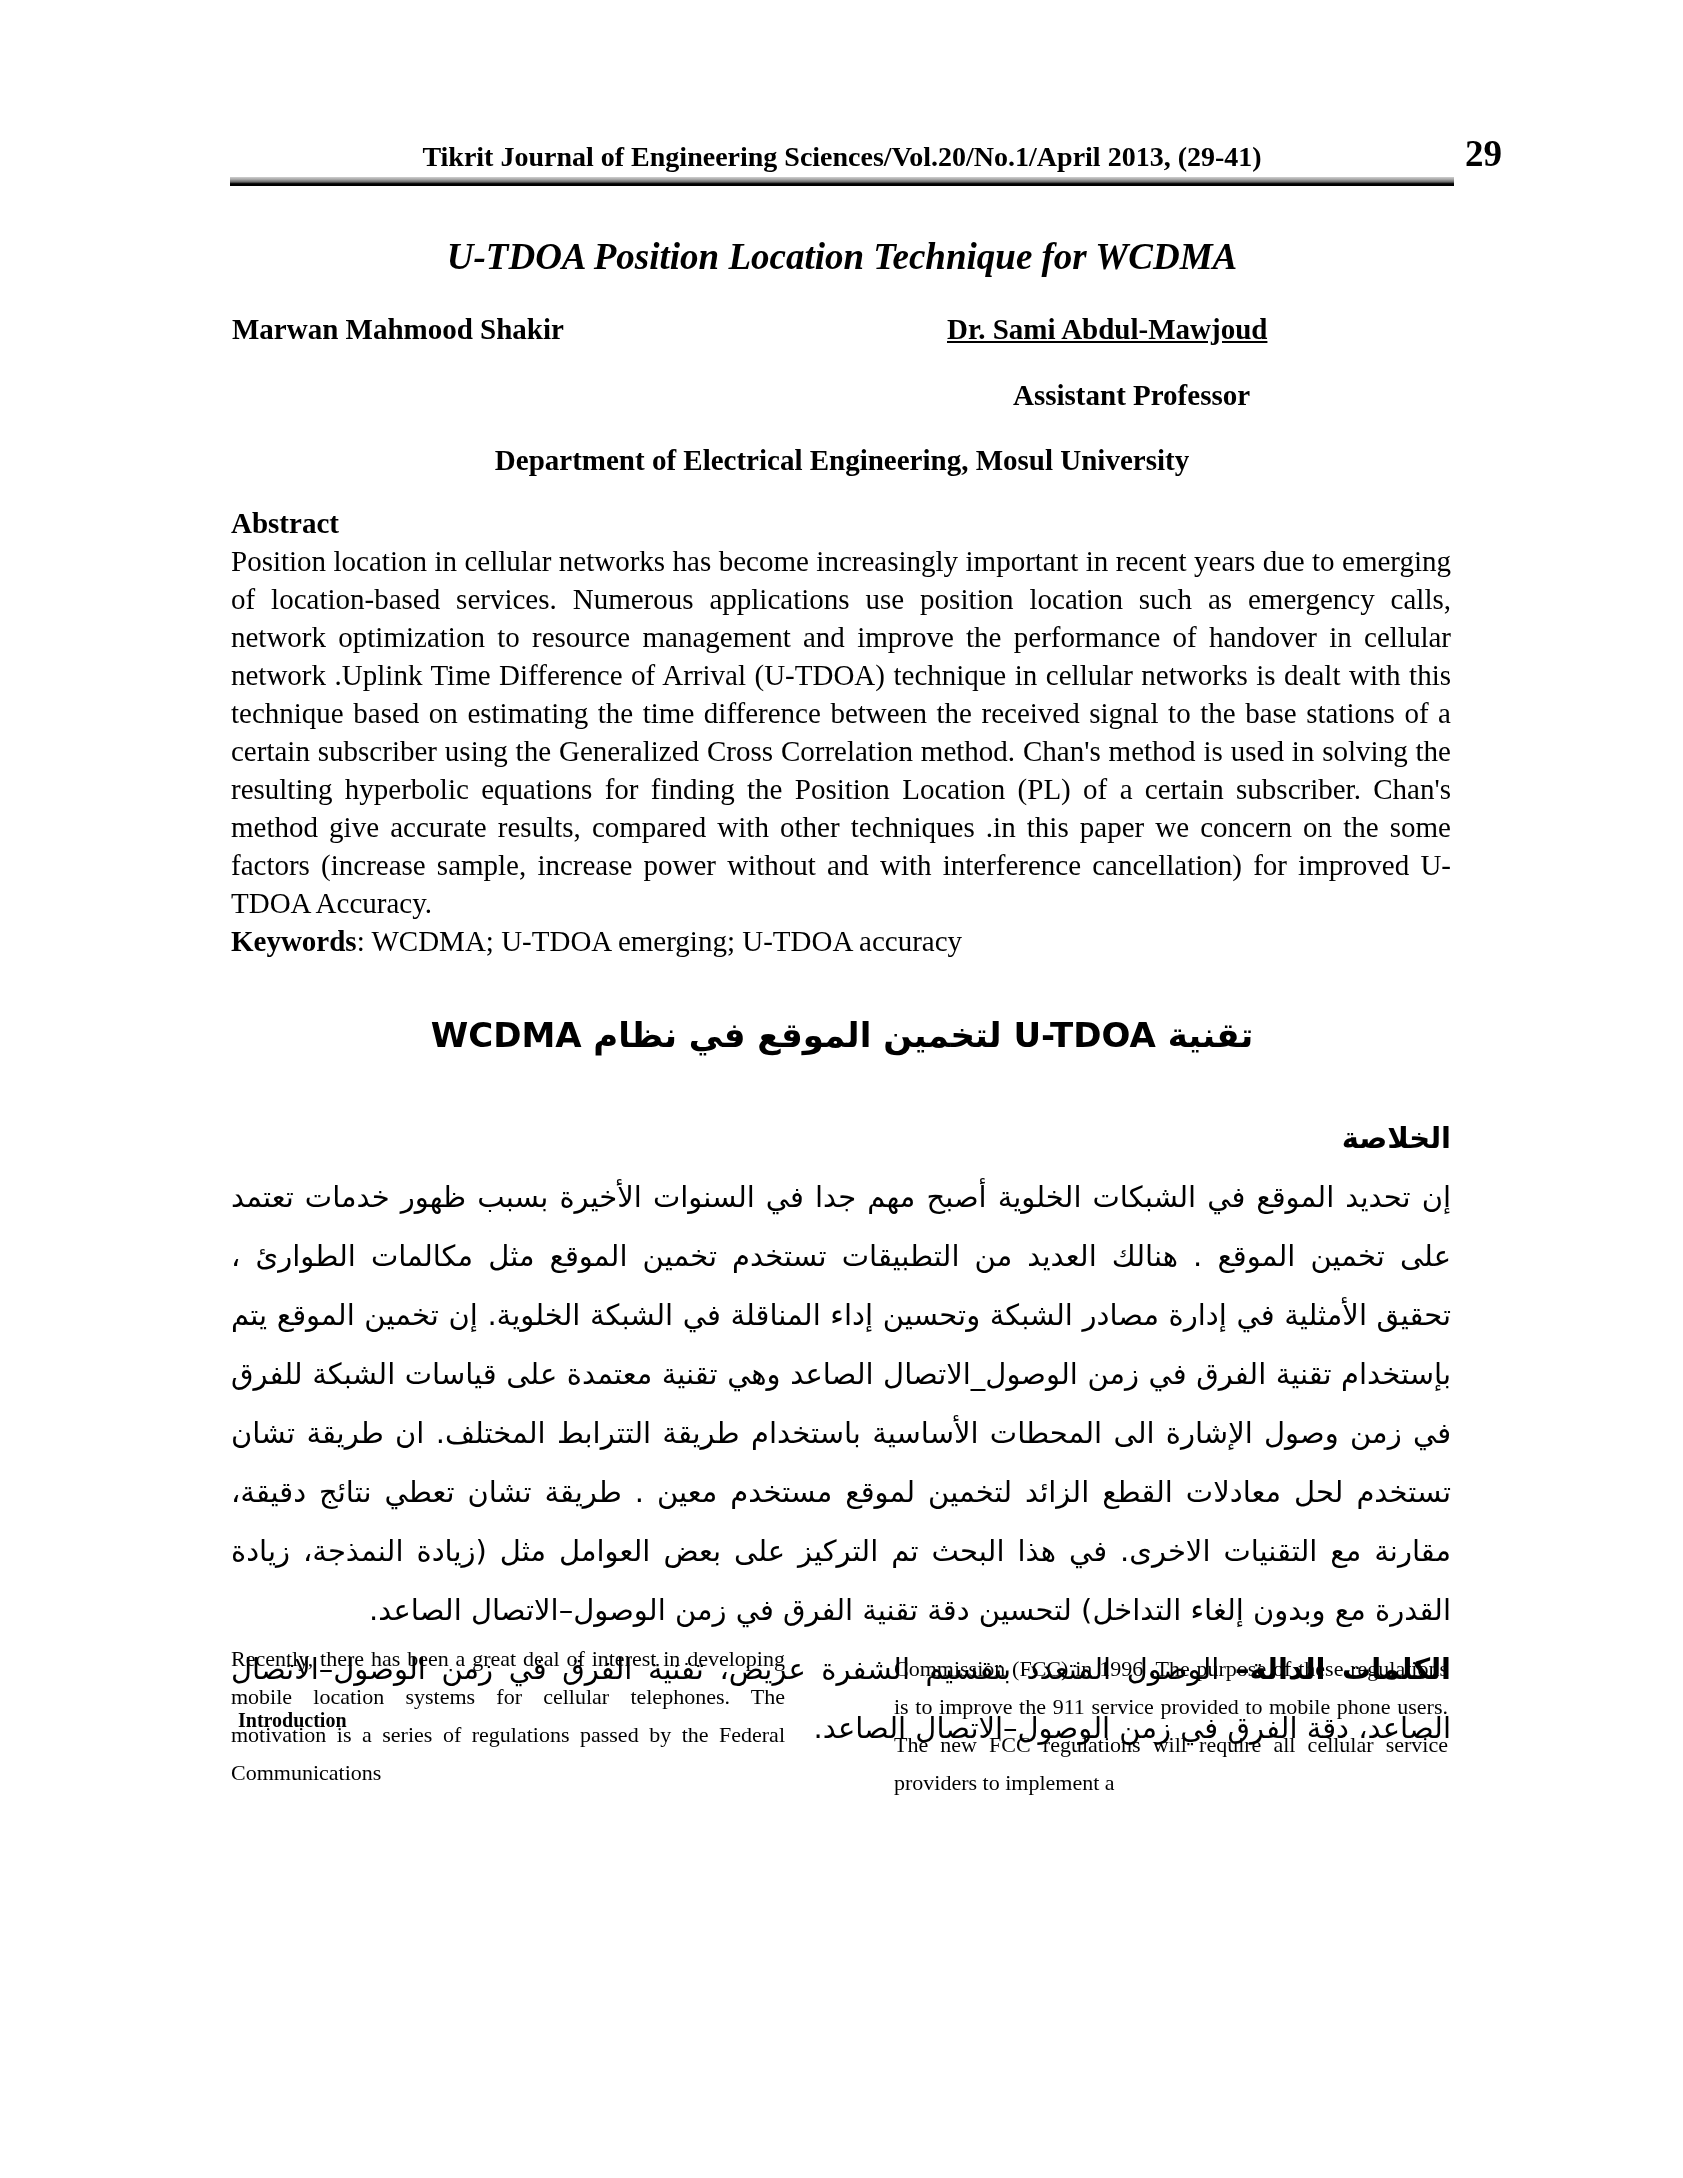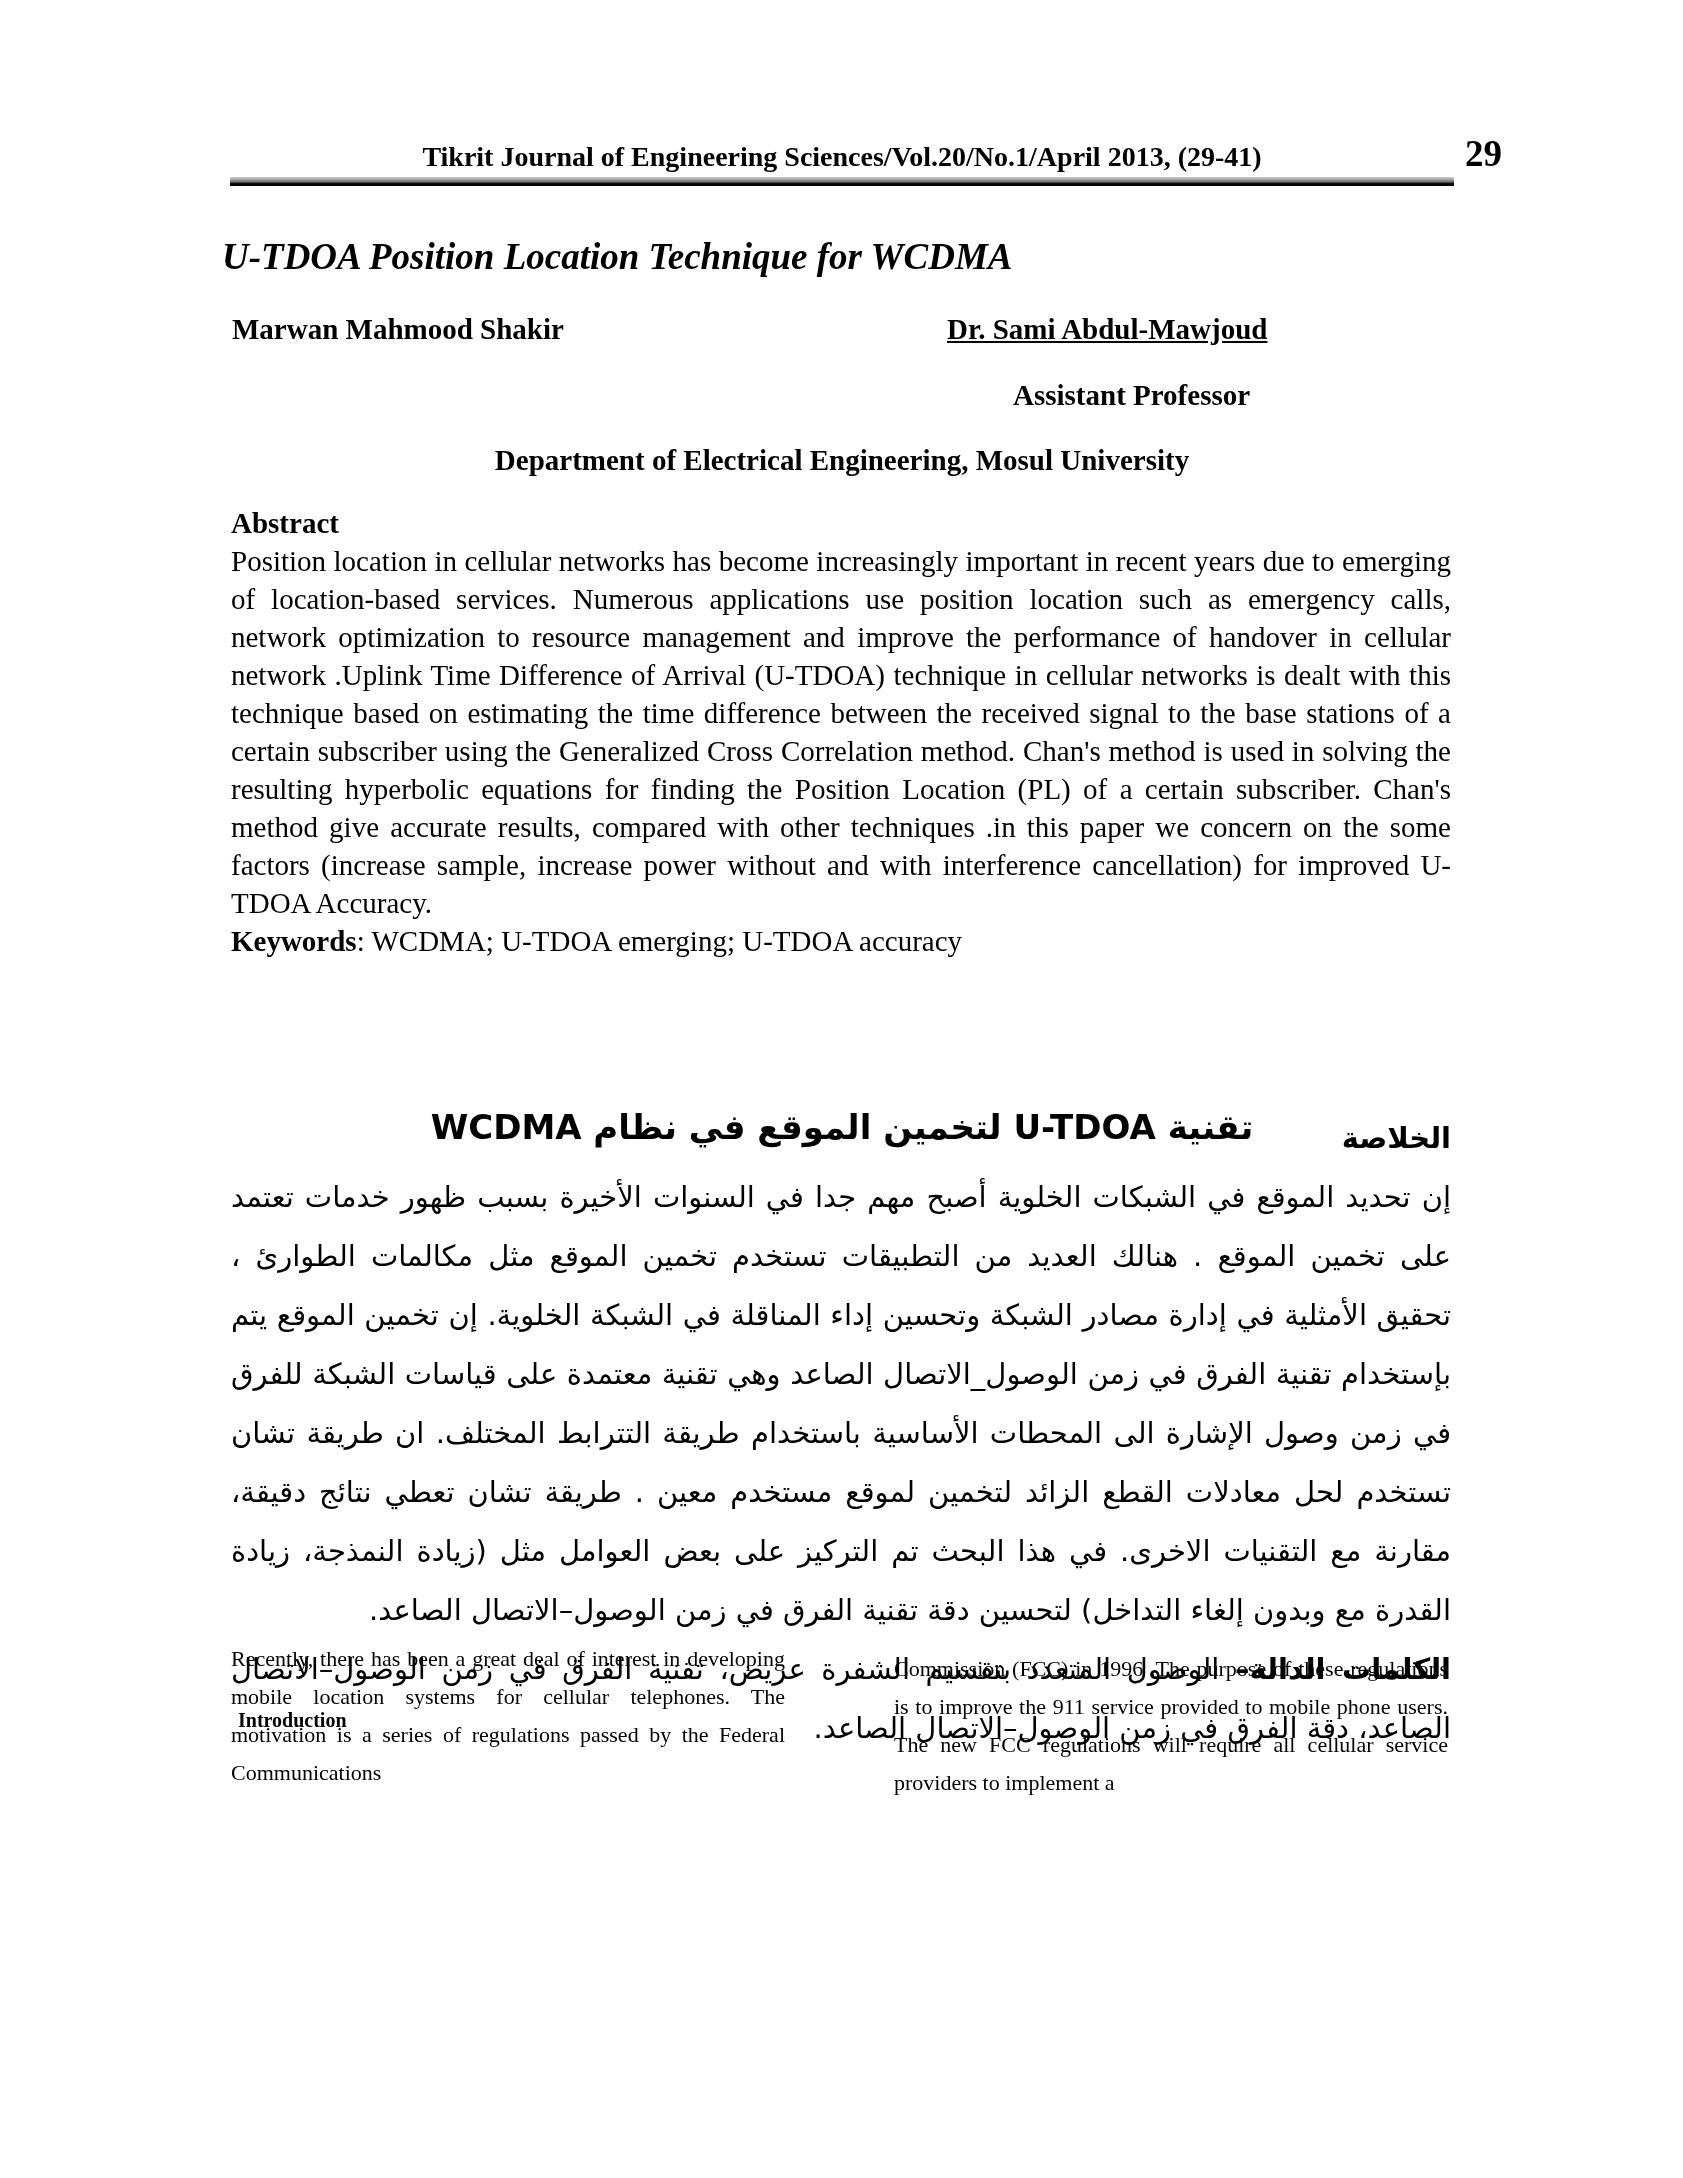--- a/index.html
+++ b/index.html
@@ -4,33 +4,33 @@
 <style>
   html, body { margin: 0; padding: 0; background: #ffffff; }
   body { width: 1683px; height: 2178px; position: relative; overflow: hidden;
          font-family: "Liberation Serif", serif; color: #000; }
   .abs { position: absolute; }
   .running-head { left: 230px; width: 1224px; top: 139px; text-align: center;
                   font-size: 28px; font-weight: bold; line-height: 36px; }
   .page-num { left: 1465px; top: 136px; font-size: 37px; font-weight: bold; line-height: 36px; }
   .rule { left: 230px; width: 1224px; top: 177px; height: 9px;
           background: linear-gradient(to bottom, #d0d0d0 0%, #a0a0a0 30%, #6a6a6a 55%, #000 75%, #000 100%); }
-  .title { left: 222px; width: 1224px; top: 235px; text-align: left;
+  .title { left: 230px; width: 1224px; top: 235px; text-align: center;
            font-size: 37px; font-weight: bold; font-style: italic; line-height: 44px; }
   .author { font-size: 29px; font-weight: bold; line-height: 36px; top: 311px; }
   .author-1 { left: 232px; }
   .author-2 { left: 947px; text-decoration: underline; }
   .author-title { left: 1013px; top: 377px; font-size: 29px; font-weight: bold; line-height: 36px; }
   .affil { left: 230px; width: 1224px; top: 442px; text-align: center;
            font-size: 29px; font-weight: bold; line-height: 36px; }
   .abstract { left: 231px; width: 1220px; top: 504px; font-size: 29px; line-height: 38px; }
   .abstract .head { font-weight: bold; }
   .abstract p { margin: 0; text-align: justify; }
   .abstract .kw-label { font-weight: bold; }
-  .ar-title { left: 230px; width: 1224px; top: 1102px; text-align: center; direction: rtl;
+  .ar-title { left: 230px; width: 1224px; top: 1010px; text-align: center; direction: rtl;
               font-family: "DejaVu Sans", sans-serif; font-size: 34px; font-weight: bold; line-height: 50px; }
   .ar-block { left: 231px; width: 1220px; top: 1109px; direction: rtl; text-align: justify;
               font-family: "DejaVu Sans", sans-serif; font-size: 29px; line-height: 59px; }
   .ar-block p { margin: 0; }
   .ar-block .ar-head { font-weight: bold; }
   .ar-block .ar-kw-label { font-weight: bold; }
   .intro-head { left: 238px; top: 1701px; font-size: 20px; font-weight: bold; line-height: 38px; }
   .col { top: 1640px; width: 554px; font-size: 22px; line-height: 38px; text-align: justify; }
   .col-left { left: 231px; }
   .col-right { left: 894px; margin-top: 10px; }

